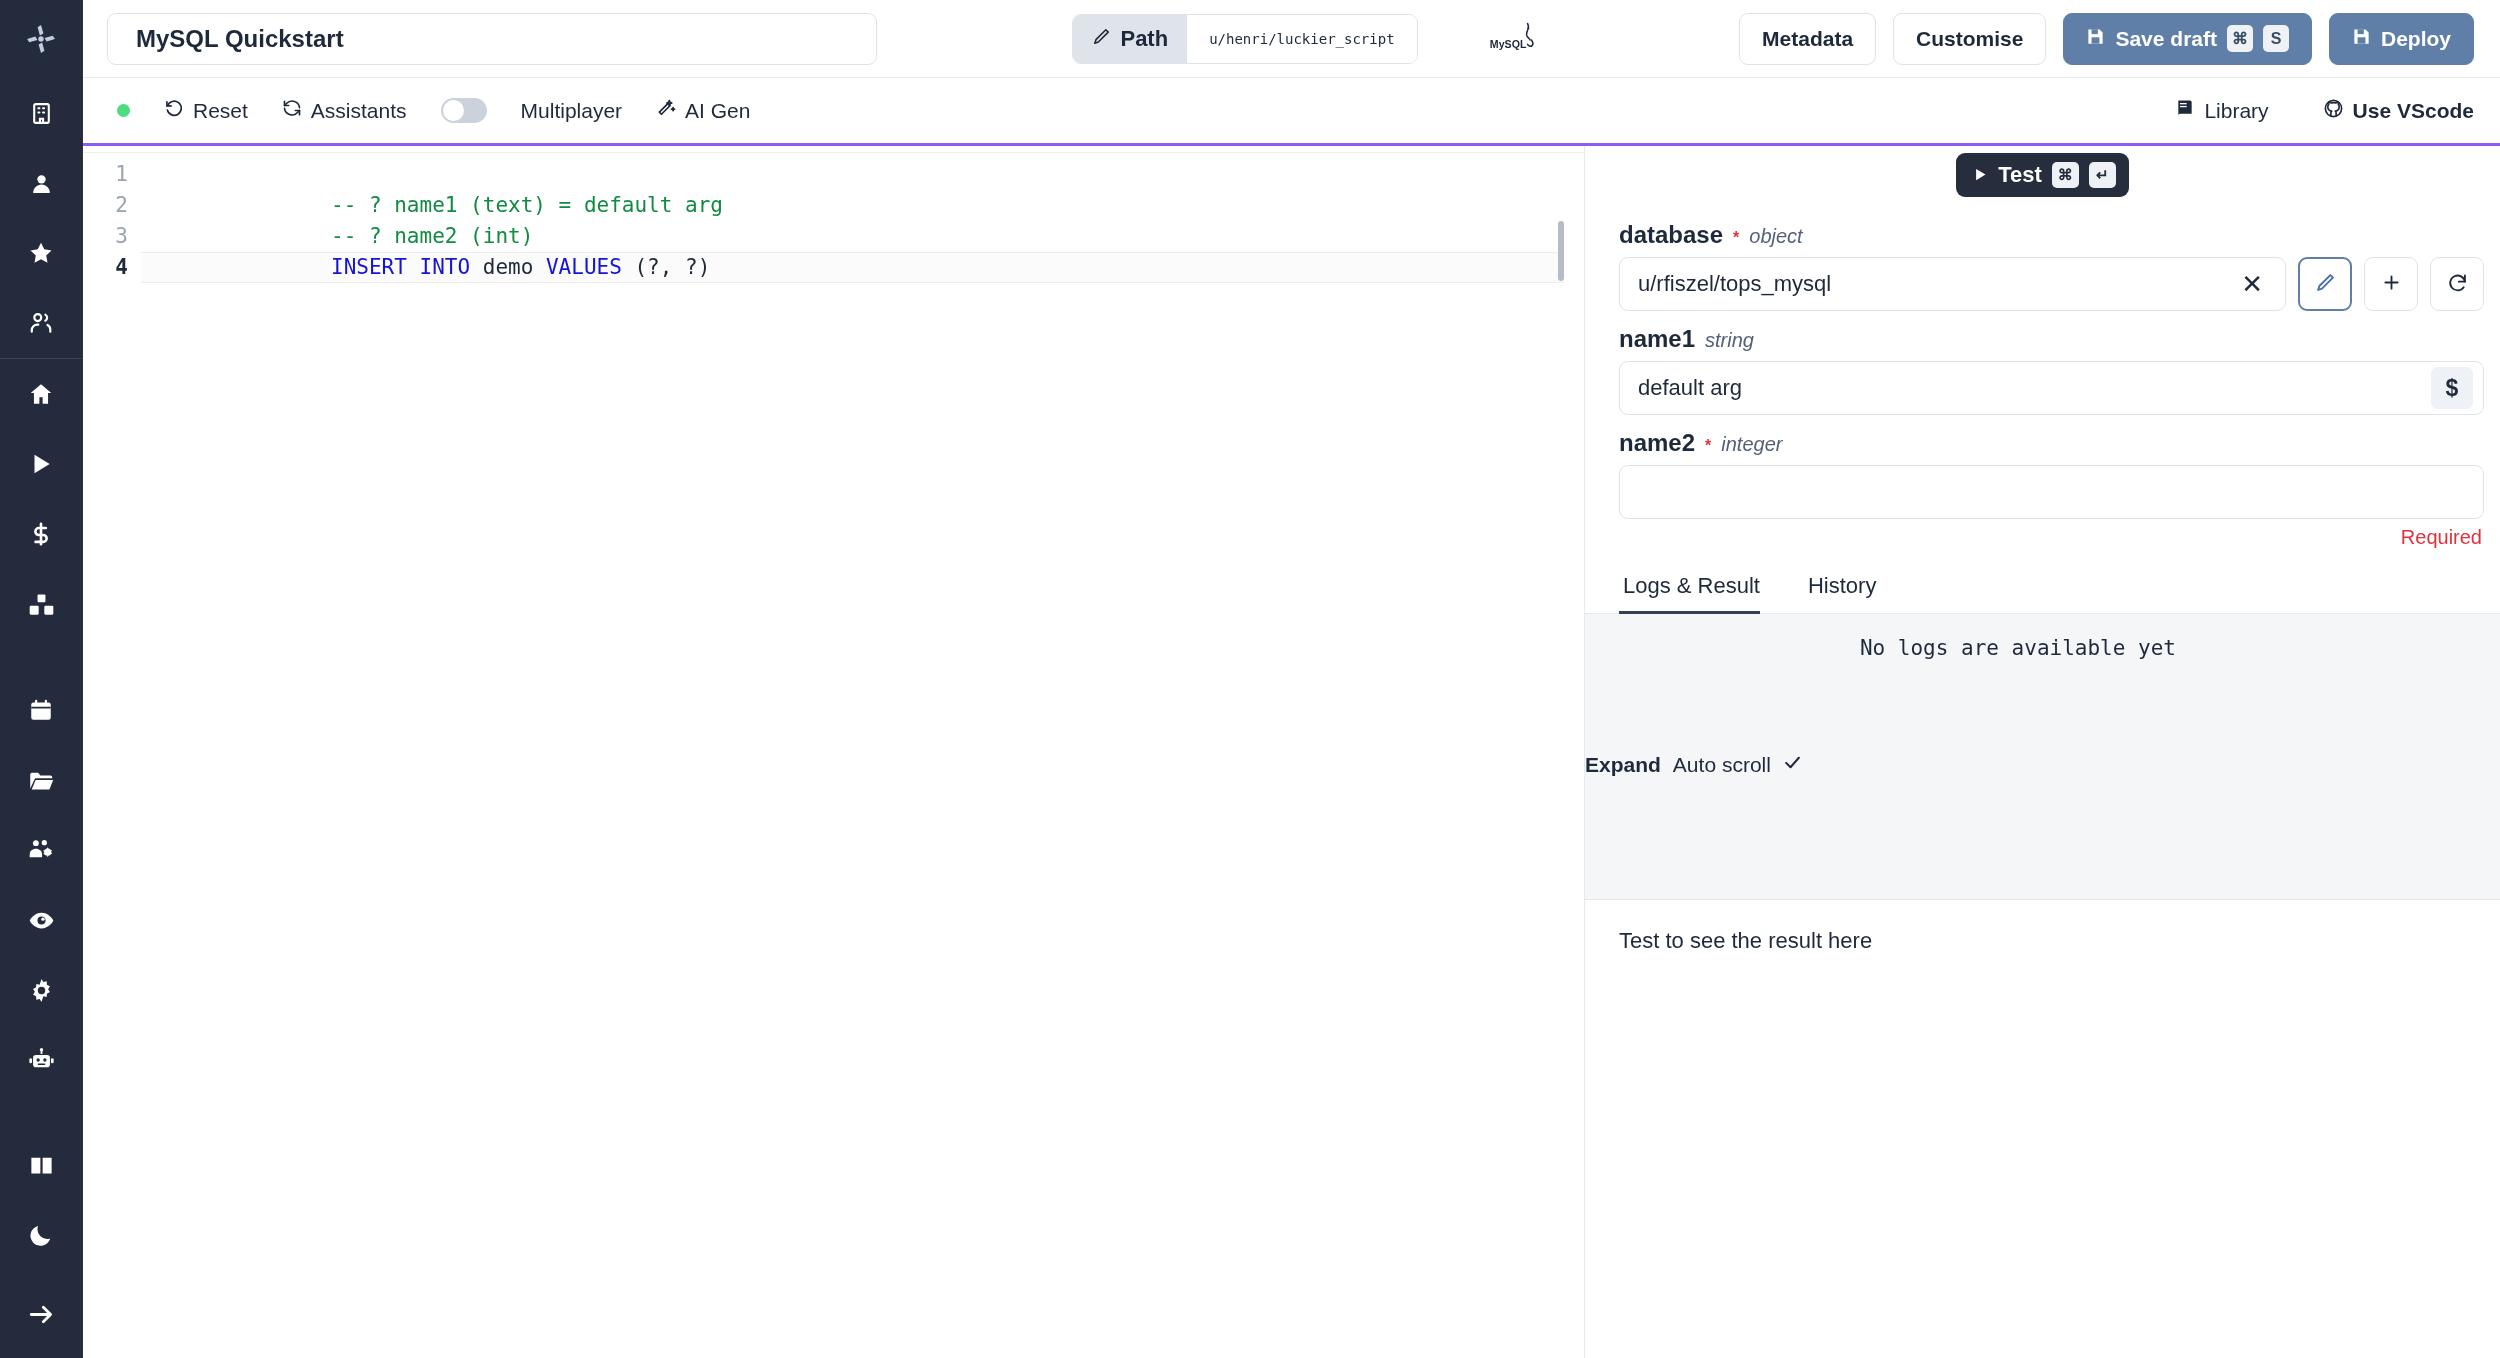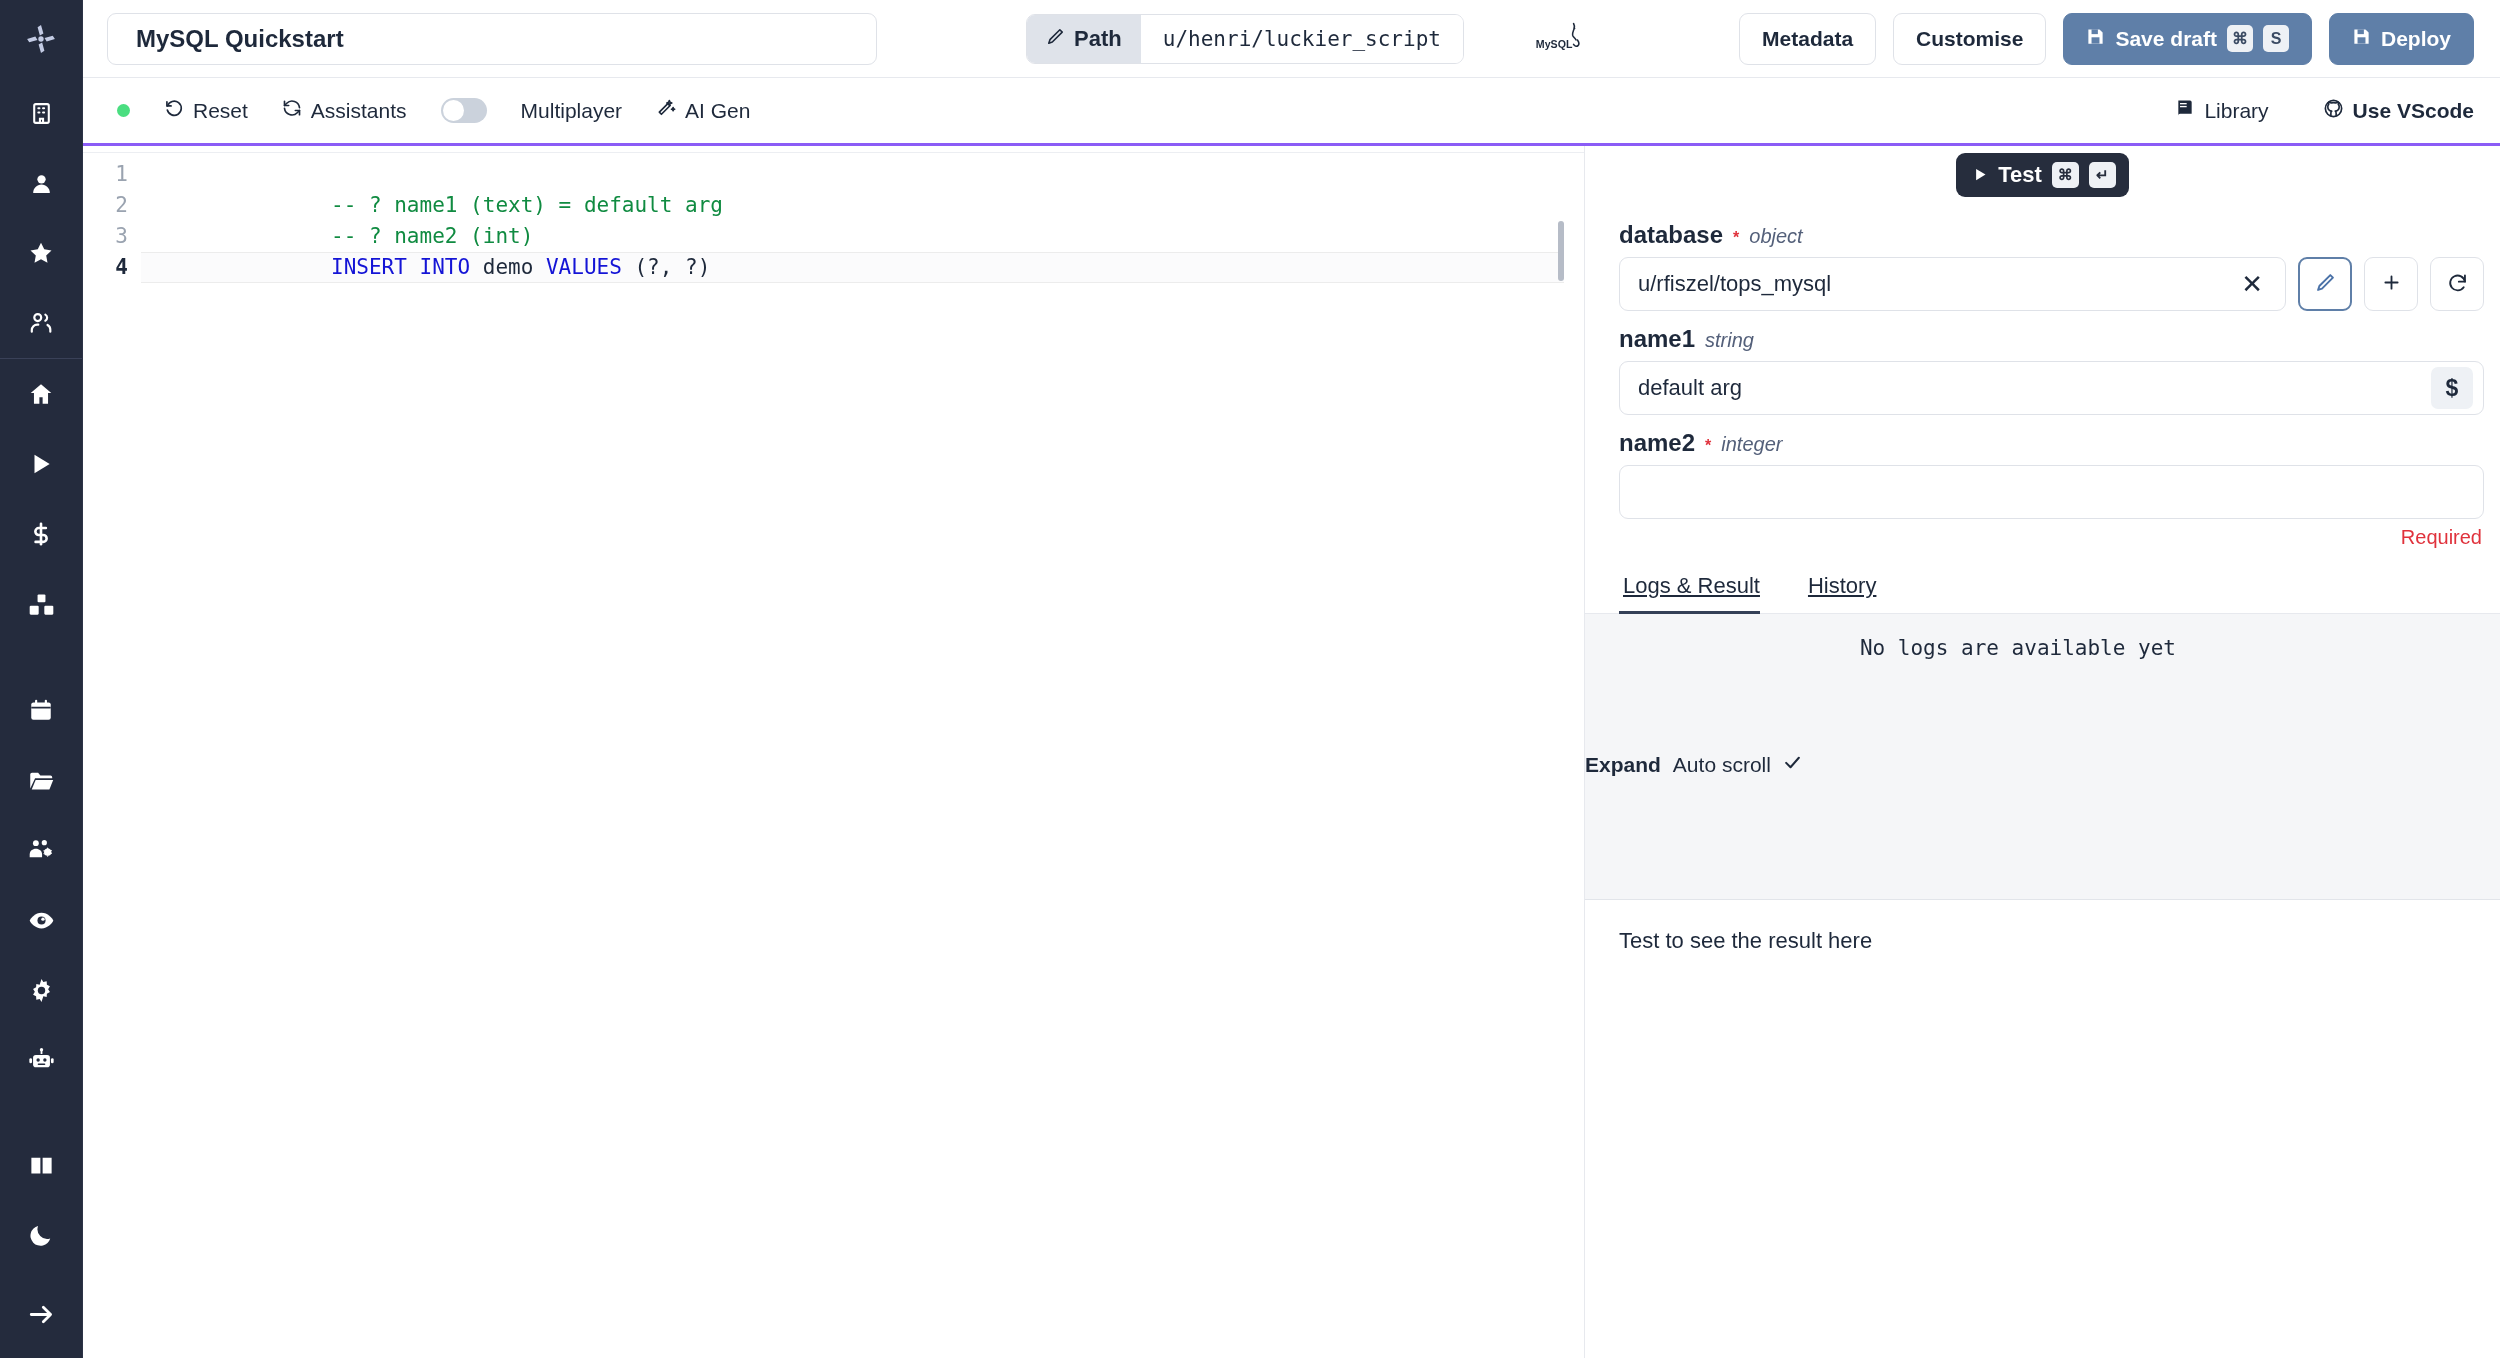--- a/index.html
+++ b/index.html
@@ -64,21 +64,21 @@
   .path-label {
     display: flex; align-items: center; gap: 9px;
     background: #dfe3ea; color: #1e293b;
     height: 100%; padding: 0 19px;
     font-size: 22px; font-weight: 700;
   }
   .path-value {
     padding: 0 22px; height: 100%;
     display: flex; align-items: center;
     font-family: "DejaVu Sans Mono", monospace;
-    font-size: 21px; color: #1e293b; background: #fff;
+    font-size: 14px; color: #1e293b; background: #fff;
   }
   .mysql-logo { margin-left: 68px; display:flex; align-items:center; }
   .topbar-right { display: flex; align-items: center; gap: 17px; }
   .btn {
     height: 52px; border-radius: 9px;
     display: inline-flex; align-items: center; gap: 10px;
     padding: 16px 22px;
     font-size: 21px; font-weight: 700;
     border: 1px solid #dfe2e8; background: #fff; color: #1e293b;
     cursor: pointer; white-space: nowrap;
@@ -190,21 +190,21 @@
   .required-msg { text-align: right; color: #e0323c; font-size: 20px; margin-top: 7px; padding-right: 2px;}
 
   
   .tabs-row {
     display: flex; align-items: flex-end; gap: 0;
     padding: 24px 0 0 34px;
     border-bottom: 1px solid #e7e9ee;
   }
   .tab {
     font-size: 22px; padding: 0 22px 14px 4px; cursor: pointer; color: #1e293b;
-    margin-right: 22px; position: relative; text-decoration: underline;
+    margin-right: 22px; position: relative;
   }
   .tab.active { font-weight: 400; }
   .tab.active::after {
     content: ""; position: absolute; left: 0; right: 22px; bottom: -1px; height: 3px; background: #344057;
   }
   .logs-box {
     background: #f5f6f8; border-bottom: 1px solid #e2e5ea;
     height: 286px; display: flex; flex-direction: row;
   }
   .logs-head {

